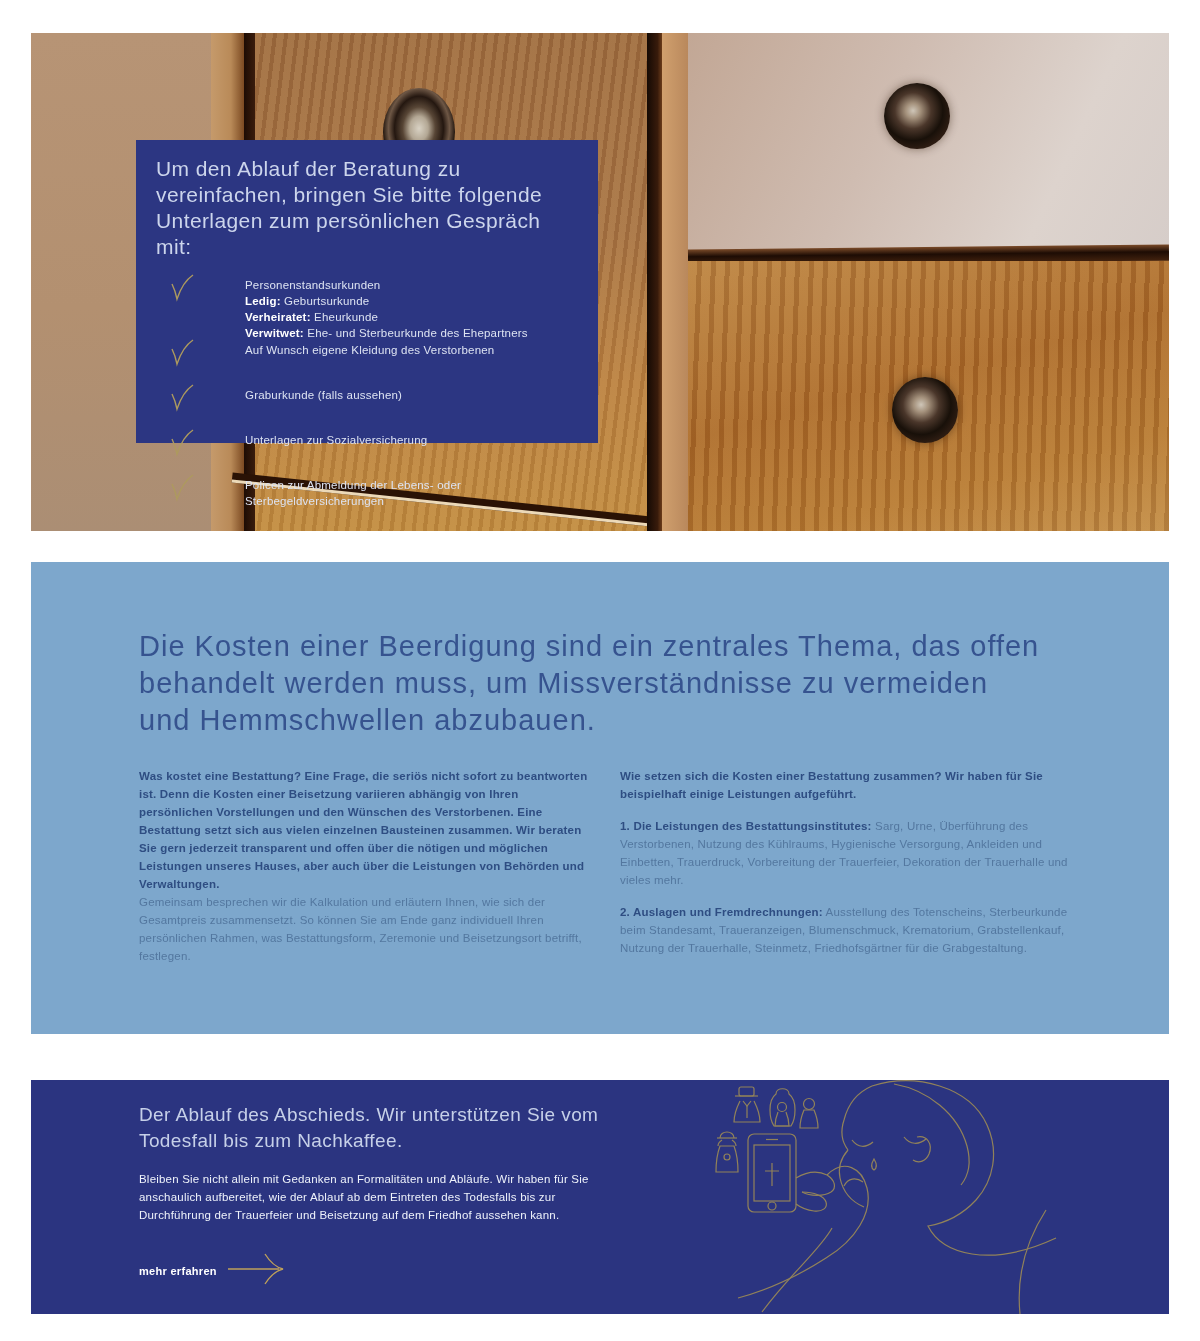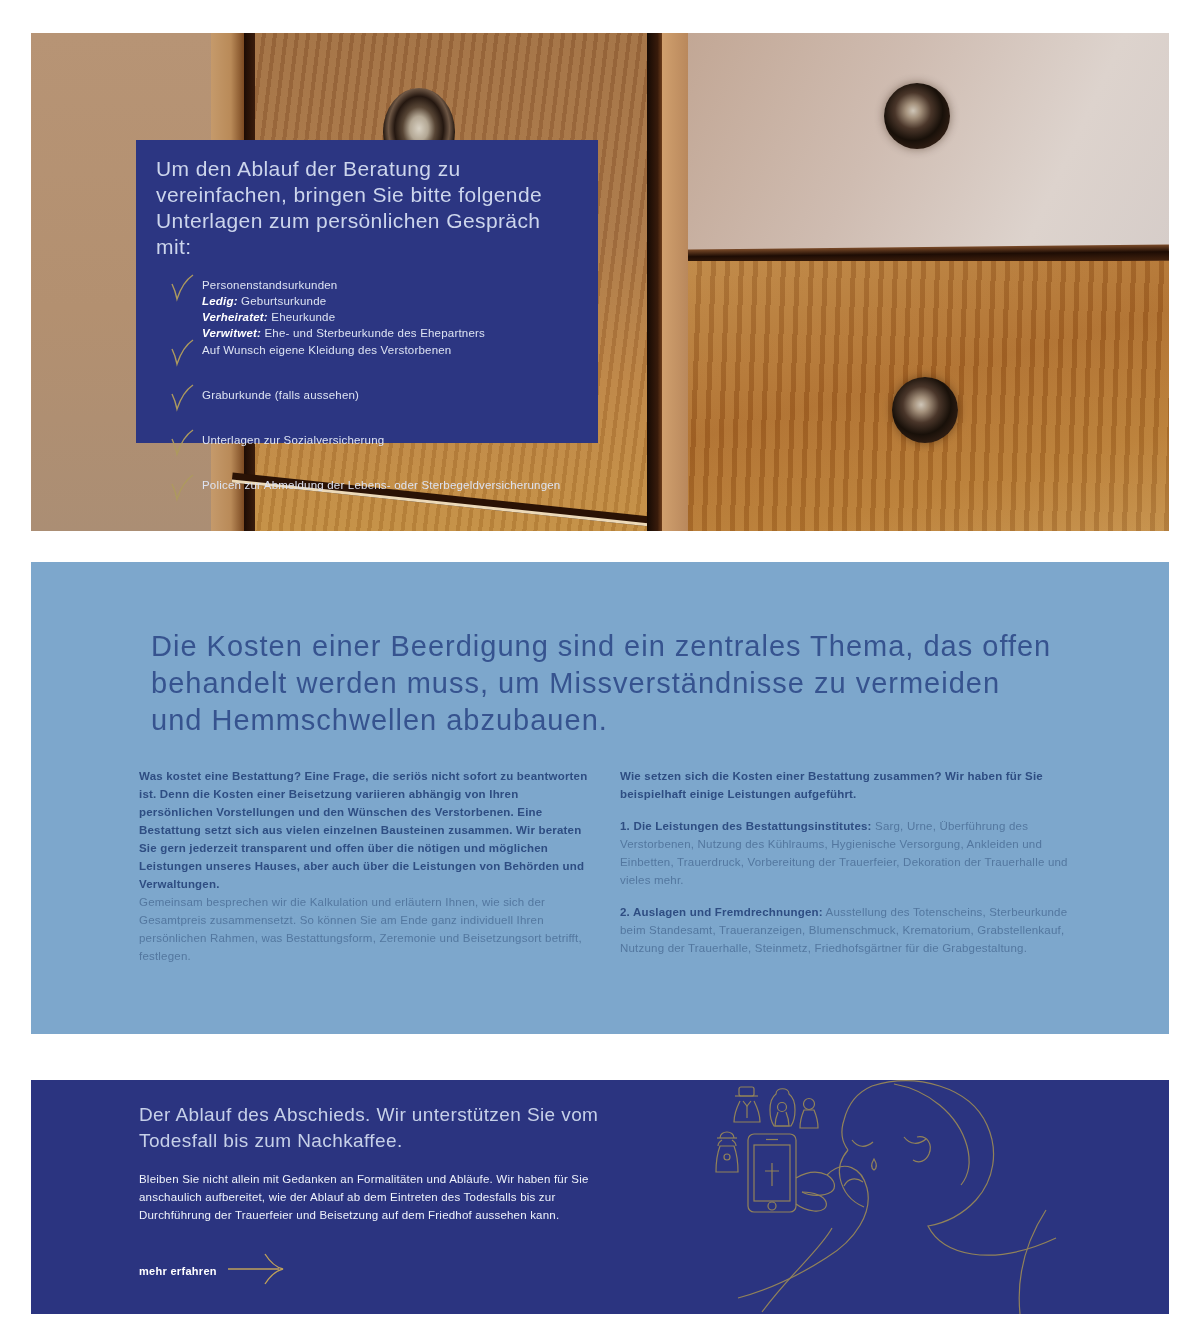--- a/index.html
+++ b/index.html
@@ -43,26 +43,26 @@
   
   .overlay{position:absolute;left:105px;top:107px;width:462px;height:303px;background:#2c3682;
         box-sizing:border-box;padding:16px 24px 14px 20px;}
   .overlay-heading{color:#ccd5ec;font-size:21px;line-height:26px;font-weight:400;
         letter-spacing:.4px;width:408px;margin:0;}
   .checklist{margin-top:13px;}
   .check-item{display:flex;align-items:flex-start;margin-top:11px;}
   .check-item.first{margin-top:0;}
   .check-item.tight{margin-top:-3px;}
   .check-icon{flex:0 0 46px;padding-left:12px;box-sizing:border-box;}
-  .check-text{color:#dde3f2;font-size:11.5px;line-height:16px;letter-spacing:.2px;padding-top:4px;}
-  .check-text b{color:#ffffff;font-weight:700;font-style:italic;}
+  .check-text{color:#dde3f2;font-size:11.5px;line-height:16px;letter-spacing:.2px;padding-top:4px;margin-left:43px;}
+  .check-text b{color:#ffffff;font-weight:700;}
 
   
   .costs{position:absolute;left:31px;top:562px;width:1138px;height:472px;background:#7da7cc;box-sizing:border-box;}
-  .costs-heading{position:absolute;left:120px;top:66px;width:905px;margin:0;
+  .costs-heading{position:absolute;left:108px;top:66px;width:905px;margin:0;
         color:#36538f;font-size:29px;line-height:37px;font-weight:400;letter-spacing:1px;}
   .cols{position:absolute;left:108px;top:205px;width:930px;display:flex;gap:32px;}
   .col{width:449px;font-size:11.5px;line-height:18px;letter-spacing:.2px;}
   .txt-bold{color:#2e4d82;font-weight:700;}
   .txt-light{color:#53779f;font-weight:400;}
   .col p{margin:0 0 14px 0;}
 
   
   .process{position:absolute;left:31px;top:1071px;width:1138px;height:234px;background:#2b3480;overflow:hidden;margin-top:9px;}
   .process-heading{position:absolute;left:108px;top:22px;width:480px;margin:0;

